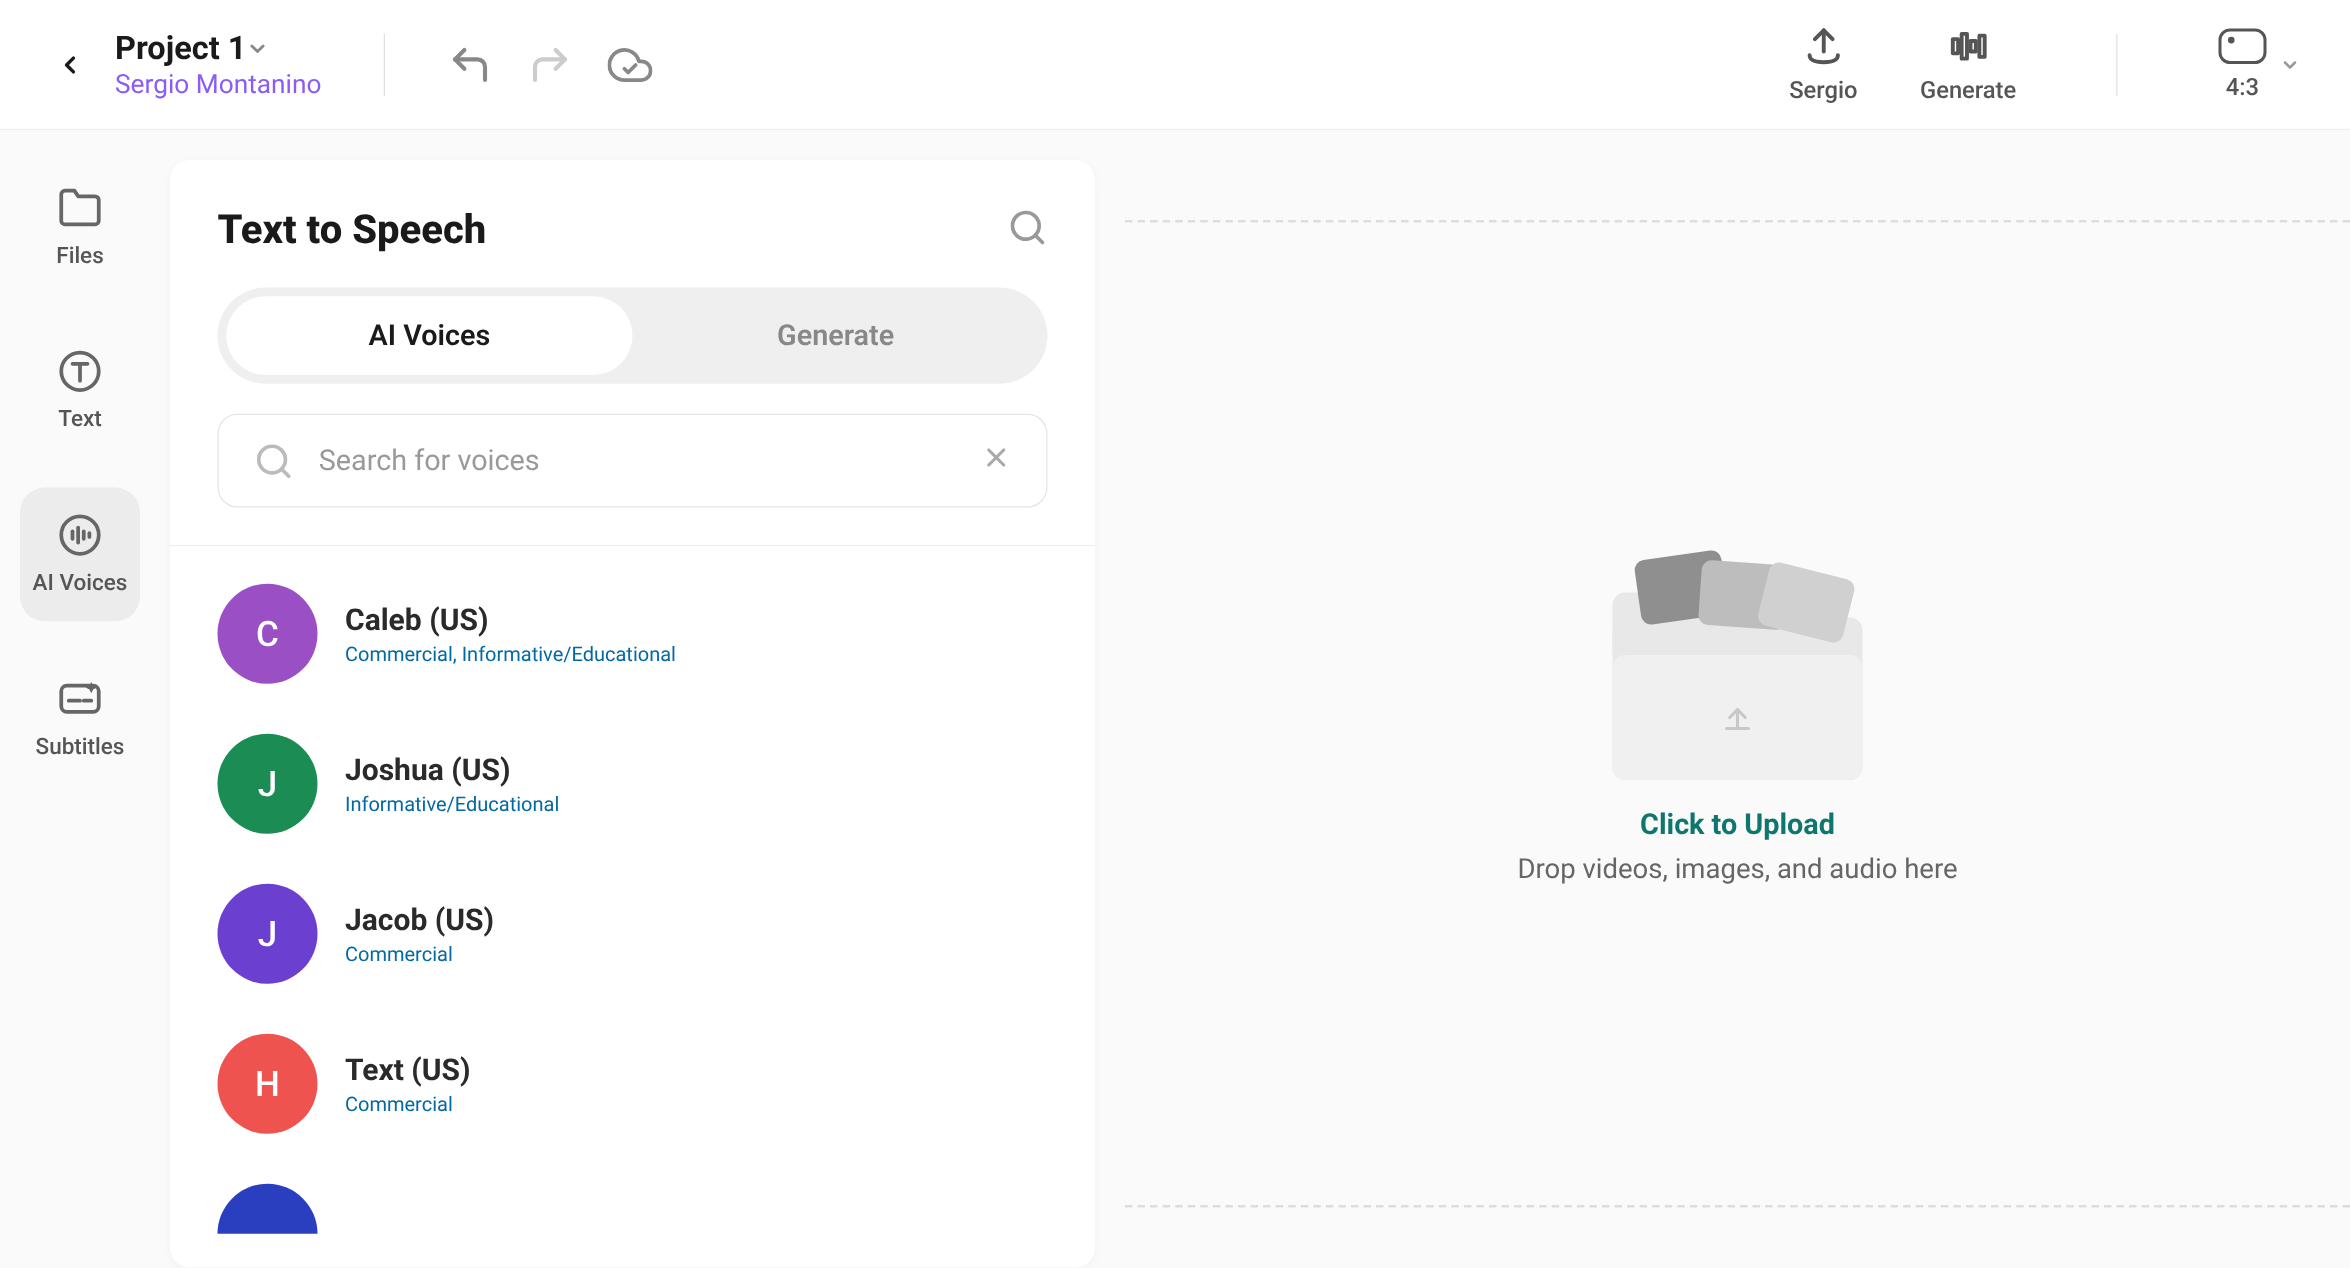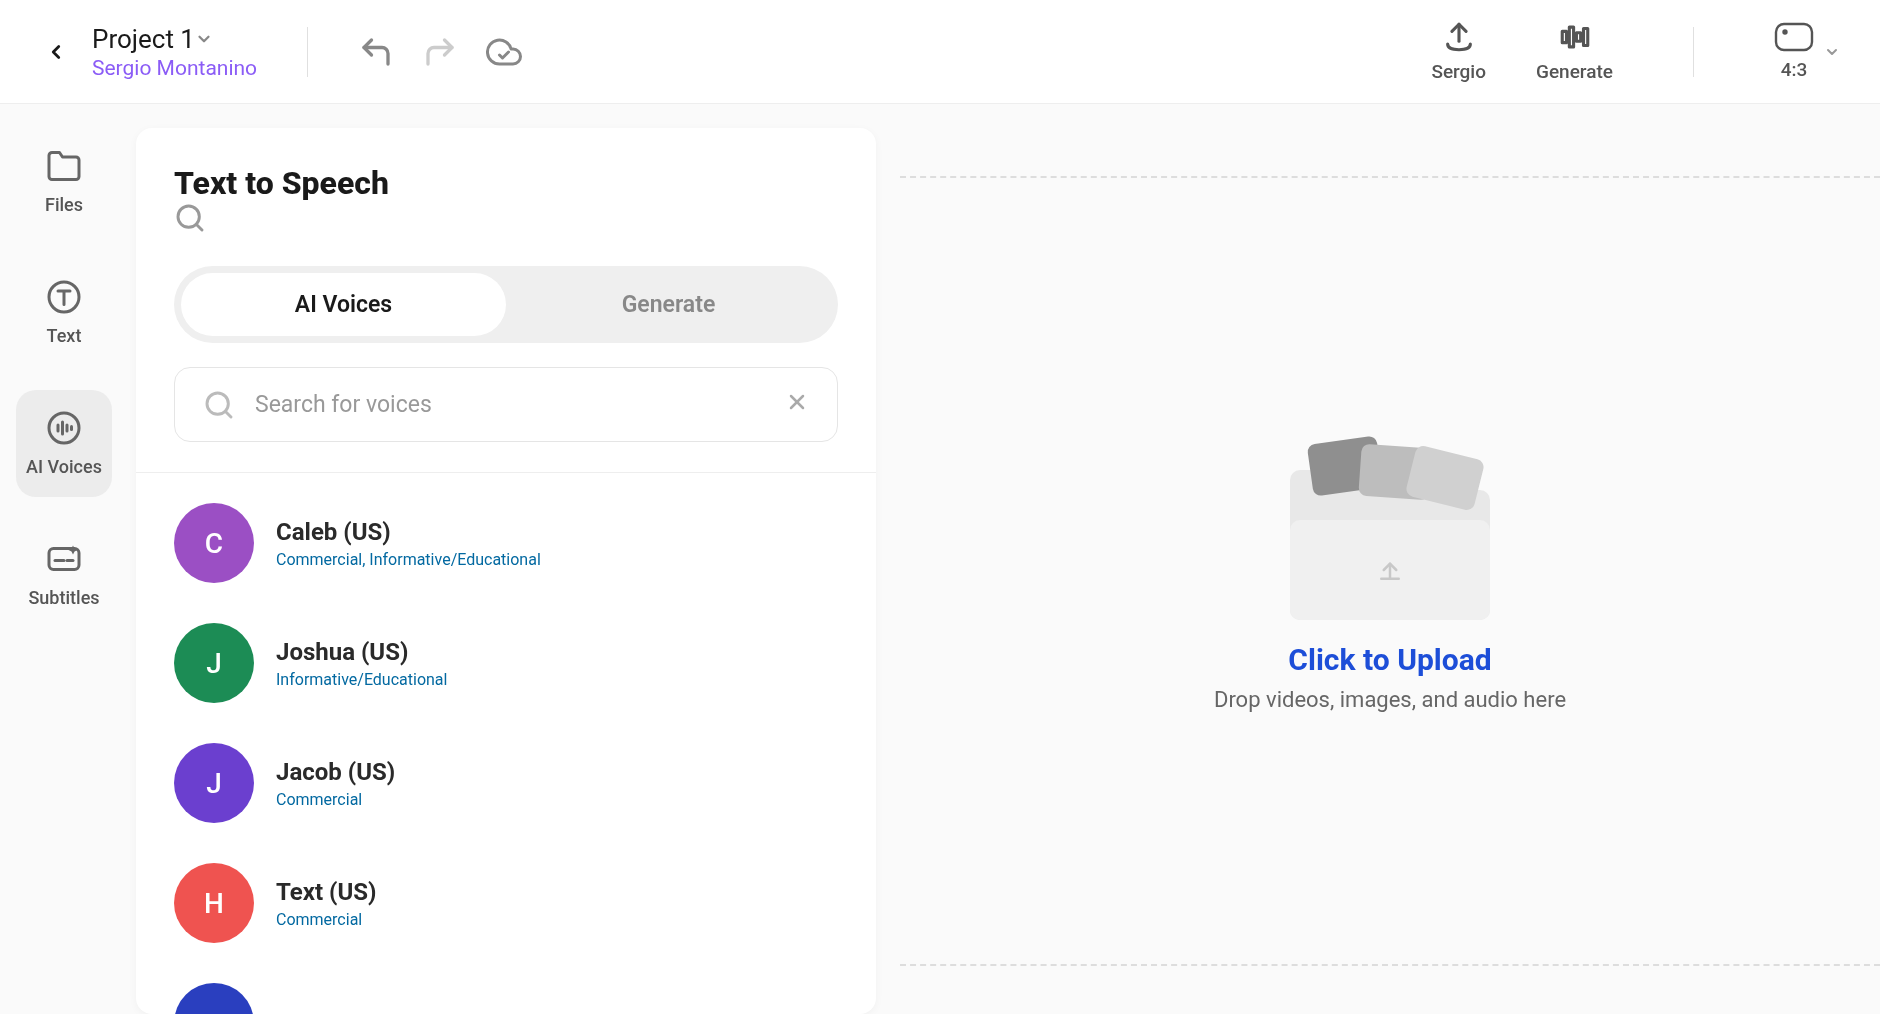--- a/index.html
+++ b/index.html
@@ -2,42 +2,42 @@
 <html><head>
   <meta charset="utf-8">
   <style>
     * { margin: 0; padding: 0; box-sizing: border-box; font-family: -apple-system, BlinkMacSystemFont, "Segoe UI", Roboto, sans-serif; }
     body { background: #fafafa; width: 1880px; height: 1014px; overflow: hidden; }
     
     .header { height: 104px; background: #fff; border-bottom: 1px solid #eee; display: flex; align-items: center; padding: 0 40px; }
     .header-left { display: flex; align-items: center; gap: 20px; }
     .back-btn { width: 32px; height: 32px; display: flex; align-items: center; justify-content: center; cursor: pointer; }
     .project-info { display: flex; flex-direction: column; gap: 2px; }
-    .project-name { display: flex; align-items: center; font-size: 26px; font-weight: 400; color: #1a1a1a; cursor: pointer; }
+    .project-name { display: flex; align-items: center; font-size: 26px; font-weight: 700; color: #1a1a1a; cursor: pointer; }
     .project-owner { font-size: 21px; color: #8b5cf6; text-align: center; }
     .divider-v { width: 1px; height: 50px; background: #e0e0e0; margin: 0 30px; }
     .toolbar-icons { display: flex; gap: 28px; align-items: center; }
     .toolbar-icon { width: 36px; height: 36px; display: flex; align-items: center; justify-content: center; cursor: pointer; color: #888; }
     .header-right { margin-left: auto; display: flex; gap: 50px; align-items: center; }
     .header-btn { display: flex; flex-direction: column; align-items: center; gap: 6px; cursor: pointer; }
     .header-btn .icon { color: #555; }
     .header-btn .label { font-size: 19px; color: #555; font-weight: 500; }
     .ratio-sec { display: flex; align-items: center; gap: 10px; }
     .ratio-box { display: flex; flex-direction: column; align-items: center; gap: 6px; }
     
     .main { display: flex; height: calc(100% - 104px); }
     
     .sidebar { width: 128px; padding: 24px 16px; display: flex; flex-direction: column; gap: 24px; }
     .sidebar-item { display: flex; flex-direction: column; align-items: center; gap: 10px; padding: 20px 8px; border-radius: 20px; cursor: pointer; }
     .sidebar-item.active { background: #ececec; }
     .sidebar-item .icon { color: #666; }
     .sidebar-item .label { font-size: 18px; color: #555; font-weight: 500; }
     
     .panel { width: 740px; background: #fff; border-radius: 16px; margin: 24px 0 0 8px; box-shadow: 0 2px 8px rgba(0,0,0,0.04); display: flex; flex-direction: column; overflow: hidden; }
-    .panel-header { padding: 36px 38px 28px; display: flex; justify-content: space-between; align-items: flex-start; flex-direction: column; }
+    .panel-header { padding: 36px 38px 28px; display: flex; justify-content: space-between; align-items: flex-end; }
     .panel-title { font-size: 32px; font-weight: 800; color: #1a1a1a; }
     .panel-search-ic { cursor: pointer; color: #999; }
     
     .segmented { margin: 0 38px 24px; background: #efefef; border-radius: 40px; padding: 7px; display: flex; }
     .segmented button { flex: 1; padding: 18px; border: none; background: transparent; border-radius: 32px; font-size: 23px; font-weight: 600; color: #888; cursor: pointer; }
     .segmented button.active { background: #fff; color: #1a1a1a; }
     
     .search-box { margin: 0 38px 30px; border: 1px solid #e5e5e5; border-radius: 16px; padding: 20px 28px; display: flex; align-items: center; gap: 20px; }
     .search-box input { flex: 1; border: none; outline: none; font-size: 23px; color: #333; background: transparent; }
     .search-box input::placeholder { color: #999; }
@@ -54,21 +54,21 @@
     .dashed-area { position: absolute; top: 48px; left: 0; right: 0; bottom: 48px; border-top: 2px dashed #ddd; border-bottom: 2px dashed #ddd; display: flex; align-items: center; justify-content: center; }
     .upload-zone { display: flex; flex-direction: column; align-items: center; gap: 10px; text-align: center; cursor: pointer; }
     .upload-illustration { width: 240px; height: 190px; position: relative; margin-bottom: 12px; }
     .folder-back { position: absolute; bottom: 0; left: 20px; width: 200px; height: 130px; background: #e8e8e8; border-radius: 10px; }
     .folder-tab { position: absolute; bottom: 100px; left: 20px; width: 80px; height: 50px; background: #e8e8e8; border-radius: 10px 10px 0 0; }
     .folder-front { position: absolute; bottom: 0; left: 20px; width: 200px; height: 100px; background: #f0f0f0; border-radius: 10px; display:flex; align-items:center; justify-content:center;}
     .media-card { position: absolute; width: 70px; height: 52px; border-radius: 8px; }
     .mc1 { background: #8f8f8f; top: 10px; left: 40px; transform: rotate(-8deg); }
     .mc2 { background: #bdbdbd; top: 16px; left: 90px; transform: rotate(4deg); }
     .mc3 { background: #d0d0d0; top: 22px; left: 140px; transform: rotate(14deg); }
-    .upload-title { font-size: 30px; font-weight: 700; color: #1d4ed8; }
+    .upload-title { font-size: 23px; font-weight: 700; color: #0f766e; }
     .upload-sub { font-size: 22px; color: #666; }
     
     .partial-avatar { width: 80px; height: 40px; border-top-left-radius: 40px; border-top-right-radius: 40px; margin: 20px 0 0 38px; }
   </style>
 </head>
 <body>
 
 <div class="header">
   <div class="header-left">
     <div class="back-btn">

